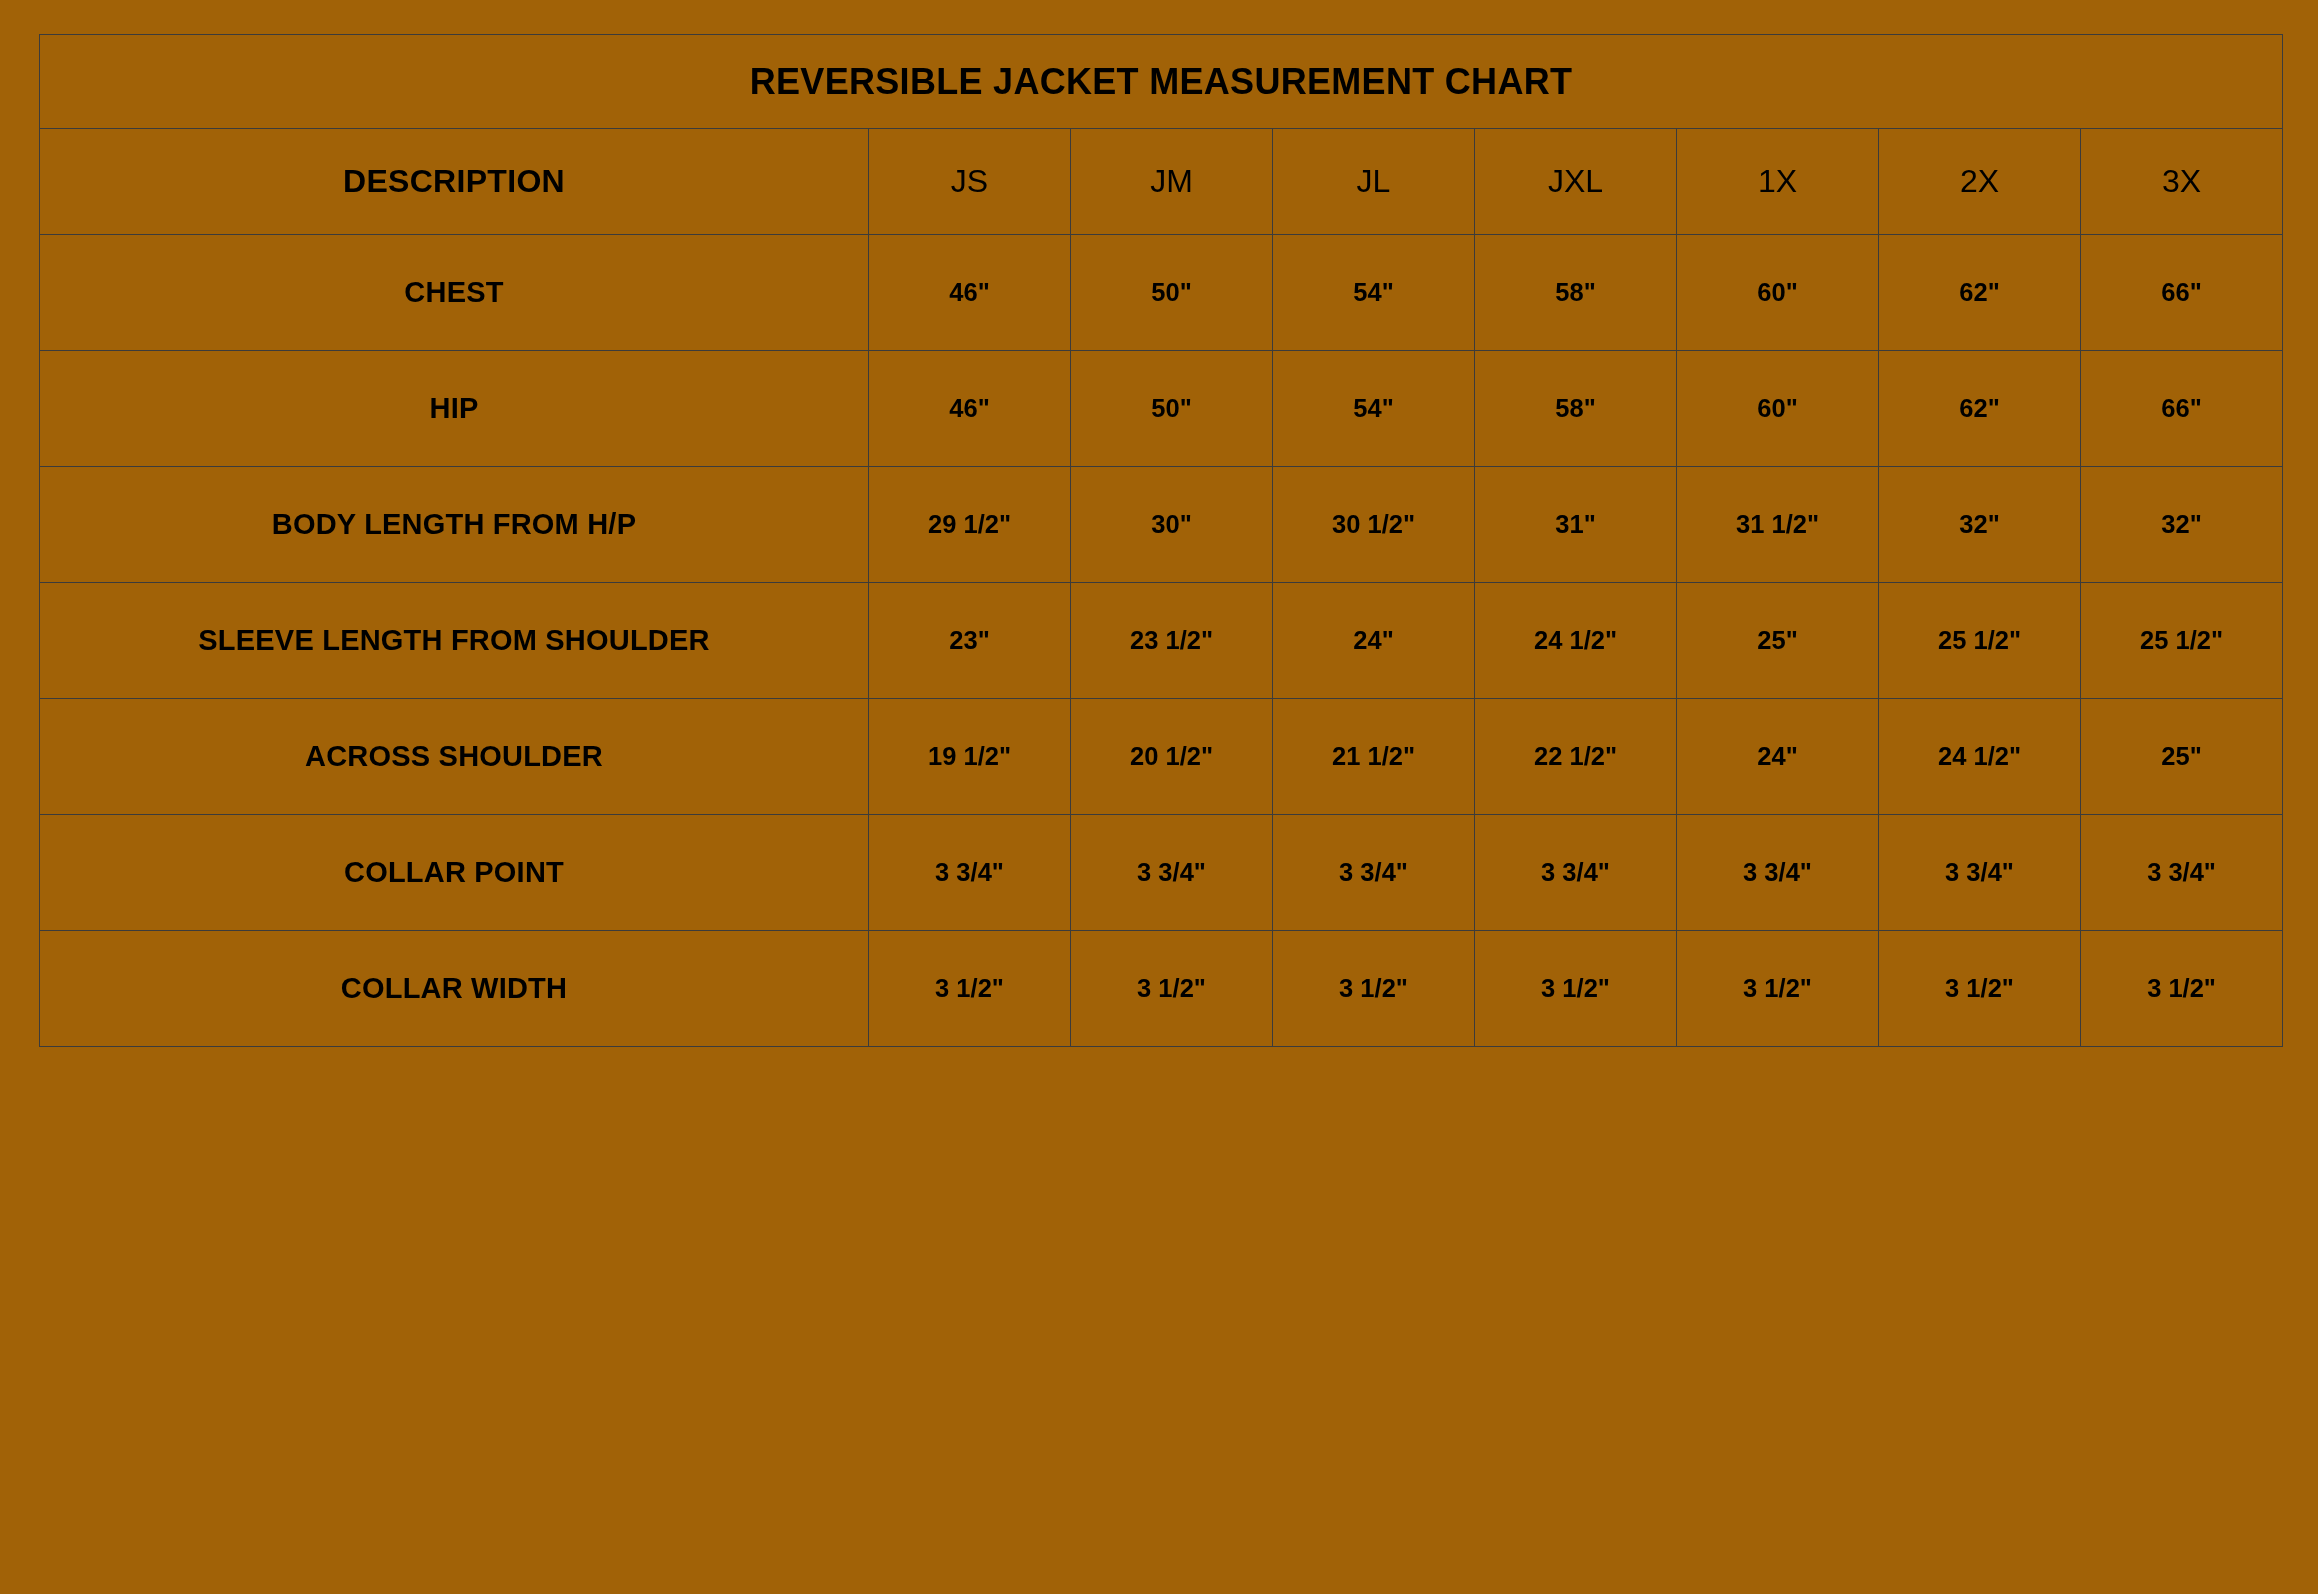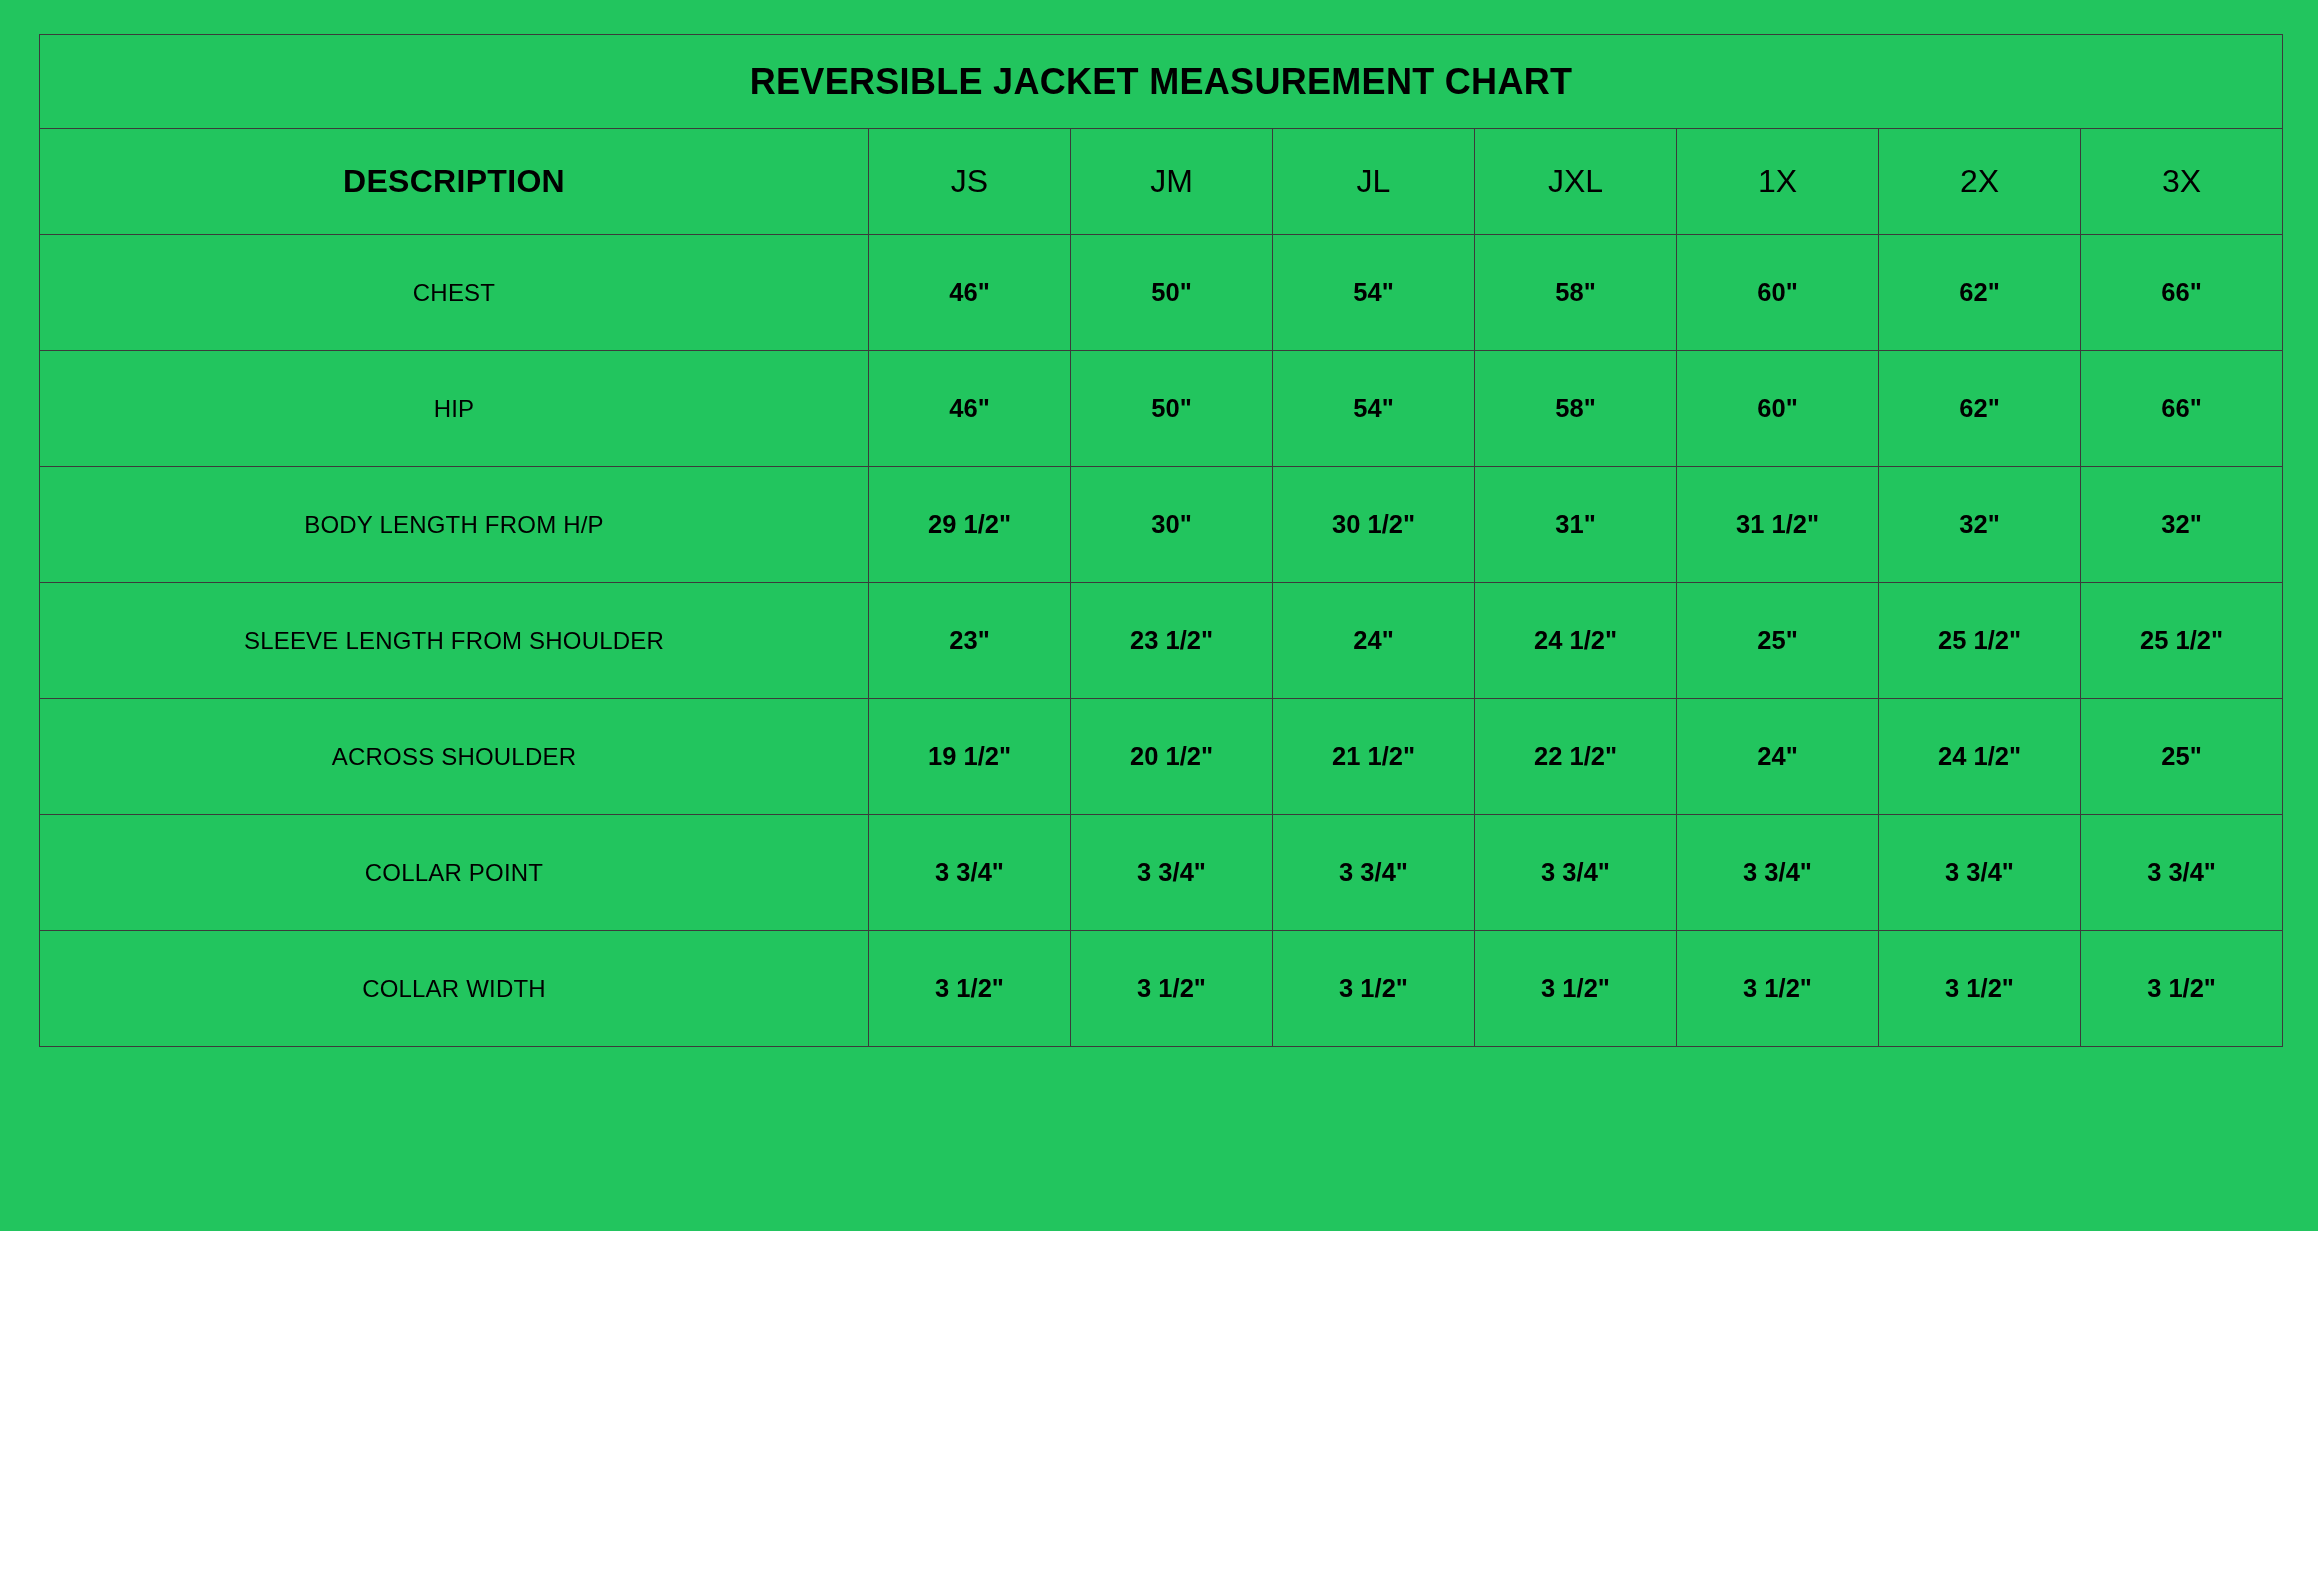--- a/index.html
+++ b/index.html
@@ -9,23 +9,23 @@
   }
   body {
     font-family: "Liberation Sans", sans-serif;
     width: 2319px;
     height: 1594px;
     -webkit-font-smoothing: antialiased;
   }
   .page {
     box-sizing: border-box;
     width: 2319px;
-    height: 1231px;
+    height: 1594px;
     padding: 34px 39px 70px 39px;
-    background: #22c55e;
+    background: #a16207;
   }
   table.chart {
     border-collapse: collapse;
     table-layout: fixed;
     width: 2241px;
     border: 1.7px solid #3b3b3b;
   }
   table.chart td, table.chart th {
     border: 1.7px solid #3b3b3b;
     padding: 0;
@@ -45,22 +45,22 @@
     font-weight: bold;
     letter-spacing: 0.3px;
   }
   .hdr-size {
     height: 105px;
     font-size: 32px;
     font-weight: normal;
   }
   .row-label {
     height: 115px;
-    font-size: 24px;
-    font-weight: normal;
+    font-size: 29px;
+    font-weight: bold;
     letter-spacing: 0.2px;
     padding: 0 11.6px;
   }
   .cell-val {
     height: 115px;
     font-size: 25.5px;
     font-weight: bold;
   }
   col.c-desc { width: 829px; }
   col.c-size { width: 202px; }

